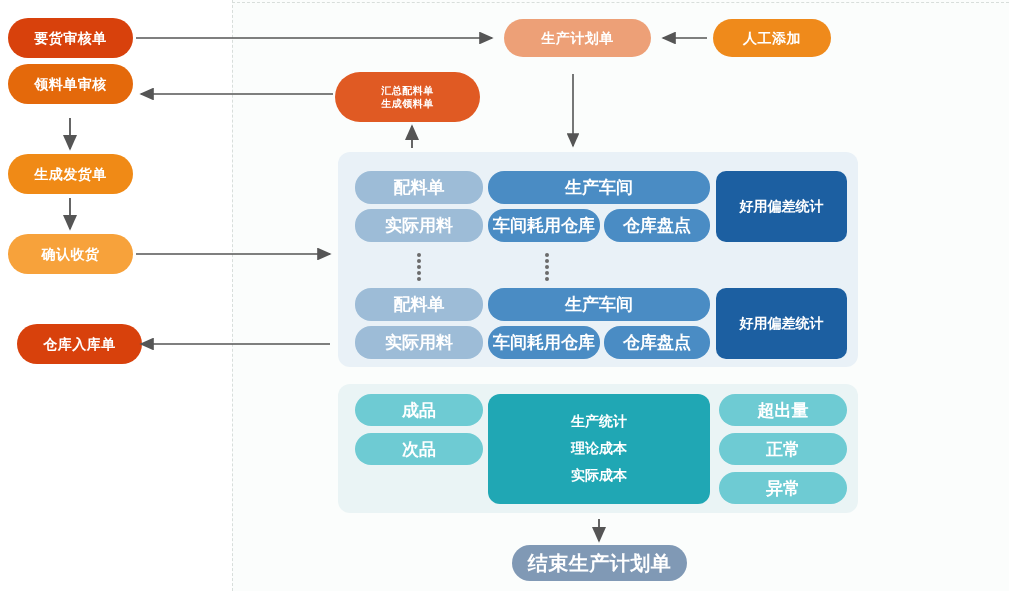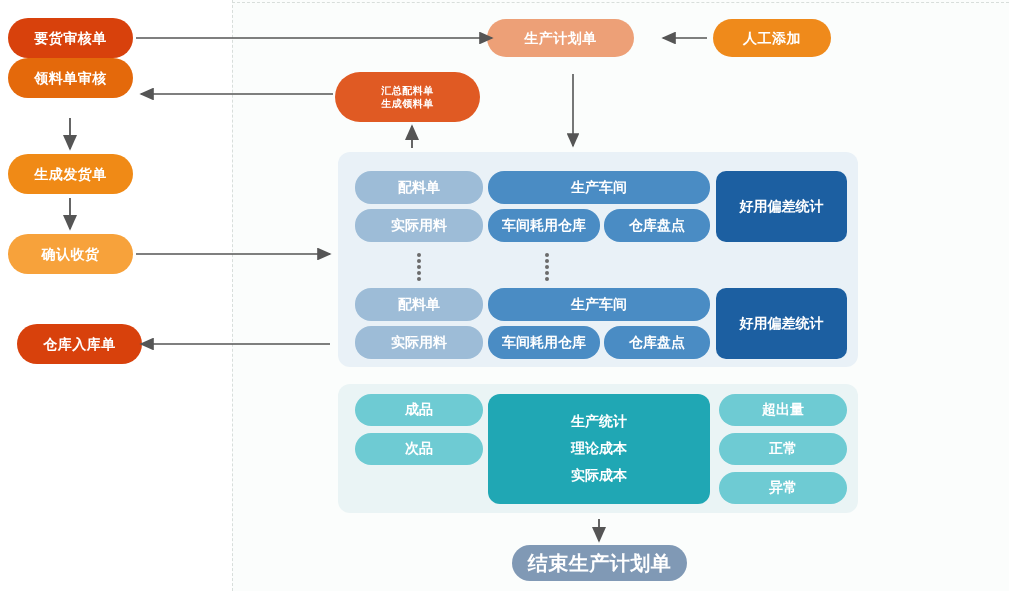--- a/index.html
+++ b/index.html
@@ -55,21 +55,21 @@
     position:absolute;
     border-radius:12px;
     box-sizing:border-box;
   }
   .panel-blue{background:#e9f1f7;}
   .panel-teal{background:#eaf4f5;}
 
   .bbox{
     position:absolute;
     display:flex;align-items:center;justify-content:center;
-    color:#fff;font-weight:bold;font-size:14px;
+    color:#fff;font-weight:bold;font-size:17px;
     box-sizing:border-box;text-align:center;
   }
   .b-light  {background:#9dbcd7;border-radius:16px;}
   .b-mid    {background:#4a8cc4;border-radius:16px;}
   .b-dark   {background:#1c5fa1;border-radius:10px;font-size:14px;}
 
   .t-light  {background:#6ecbd3;border-radius:16px;}
 
   .t-stack{
     position:absolute;display:flex;flex-direction:column;
@@ -101,37 +101,37 @@
 <div id="stage">
 
   <div class="tint-zone"></div>
   <div class="v-dash"></div>
   <div class="h-dash"></div>
 
   <div class="node pill c-red" style="left:8px;top:18px;width:125px;height:40px;">
     <span>要货审核单</span>
   </div>
 
-  <div class="node pill c-orange" style="left:8px;top:58px;width:125px;height:40px;">
+  <div class="node pill c-orange" style="left:8px;top:64px;width:125px;height:40px;">
     <span>领料单审核</span>
   </div>
 
   <div class="node pill c-orange2" style="left:8px;top:154px;width:125px;height:40px;">
     <span>生成发货单</span>
   </div>
 
   <div class="node pill c-orange3" style="left:8px;top:234px;width:125px;height:40px;">
     <span>确认收货</span>
   </div>
 
   <div class="node pill c-red" style="left:17px;top:324px;width:125px;height:40px;">
     <span>仓库入库单</span>
   </div>
 
-  <div class="node pill c-salmon" style="left:487px;top:19px;width:147px;height:38px;align-items:center;">
+  <div class="node pill c-salmon" style="left:504px;top:19px;width:147px;height:38px;align-items:center;">
     <span>生产计划单</span>
   </div>
 
   <div class="node pill c-amber" style="left:713px;top:19px;width:118px;height:38px;">
     <span>人工添加</span>
   </div>
 
   <div class="node two-line c-redorange" style="left:335px;top:72px;width:145px;height:50px;">
     <span>汇总配料单</span>
     <span>生成领料单</span>

